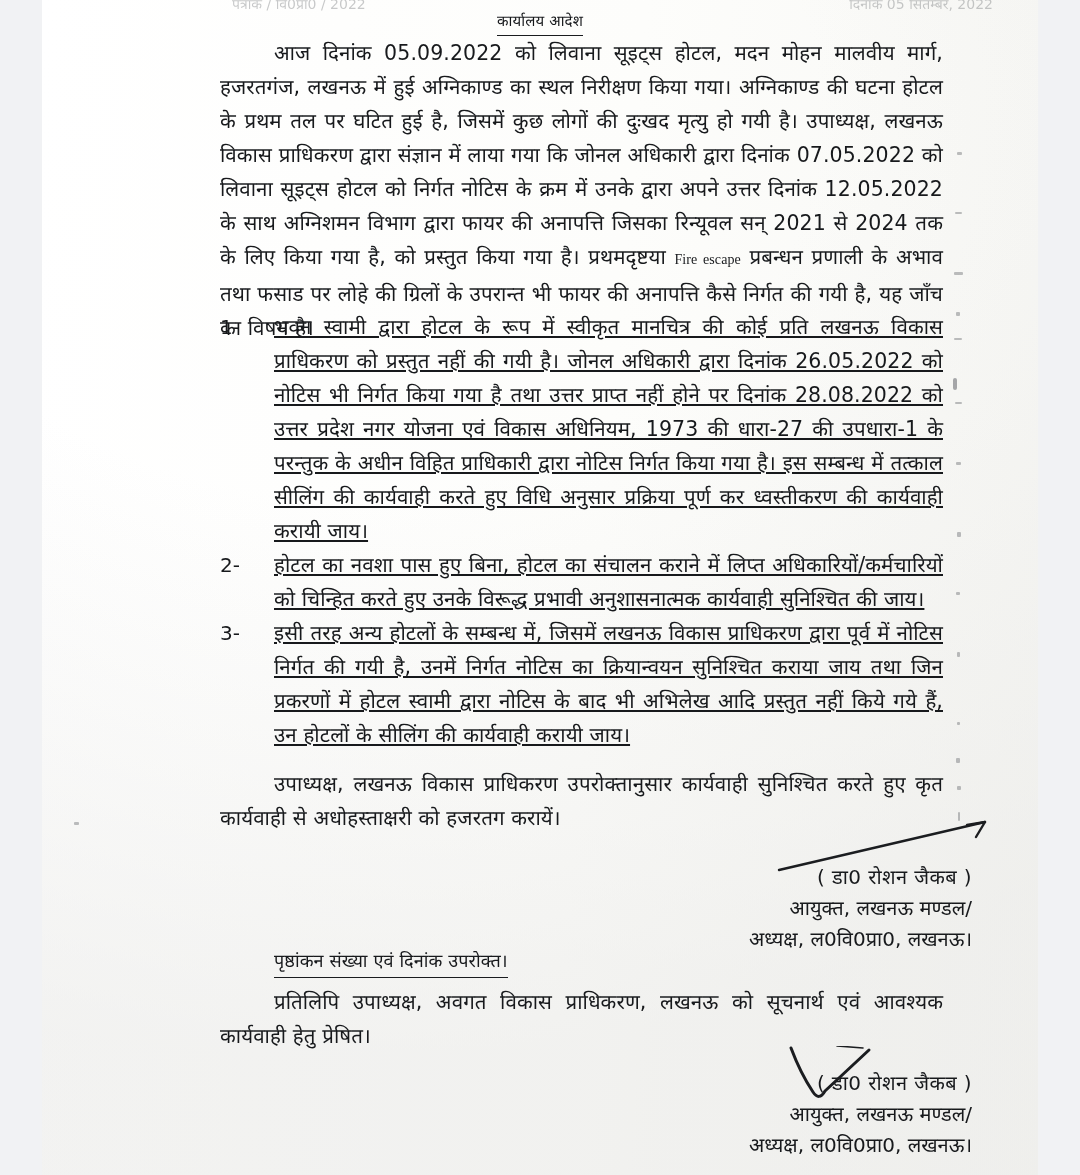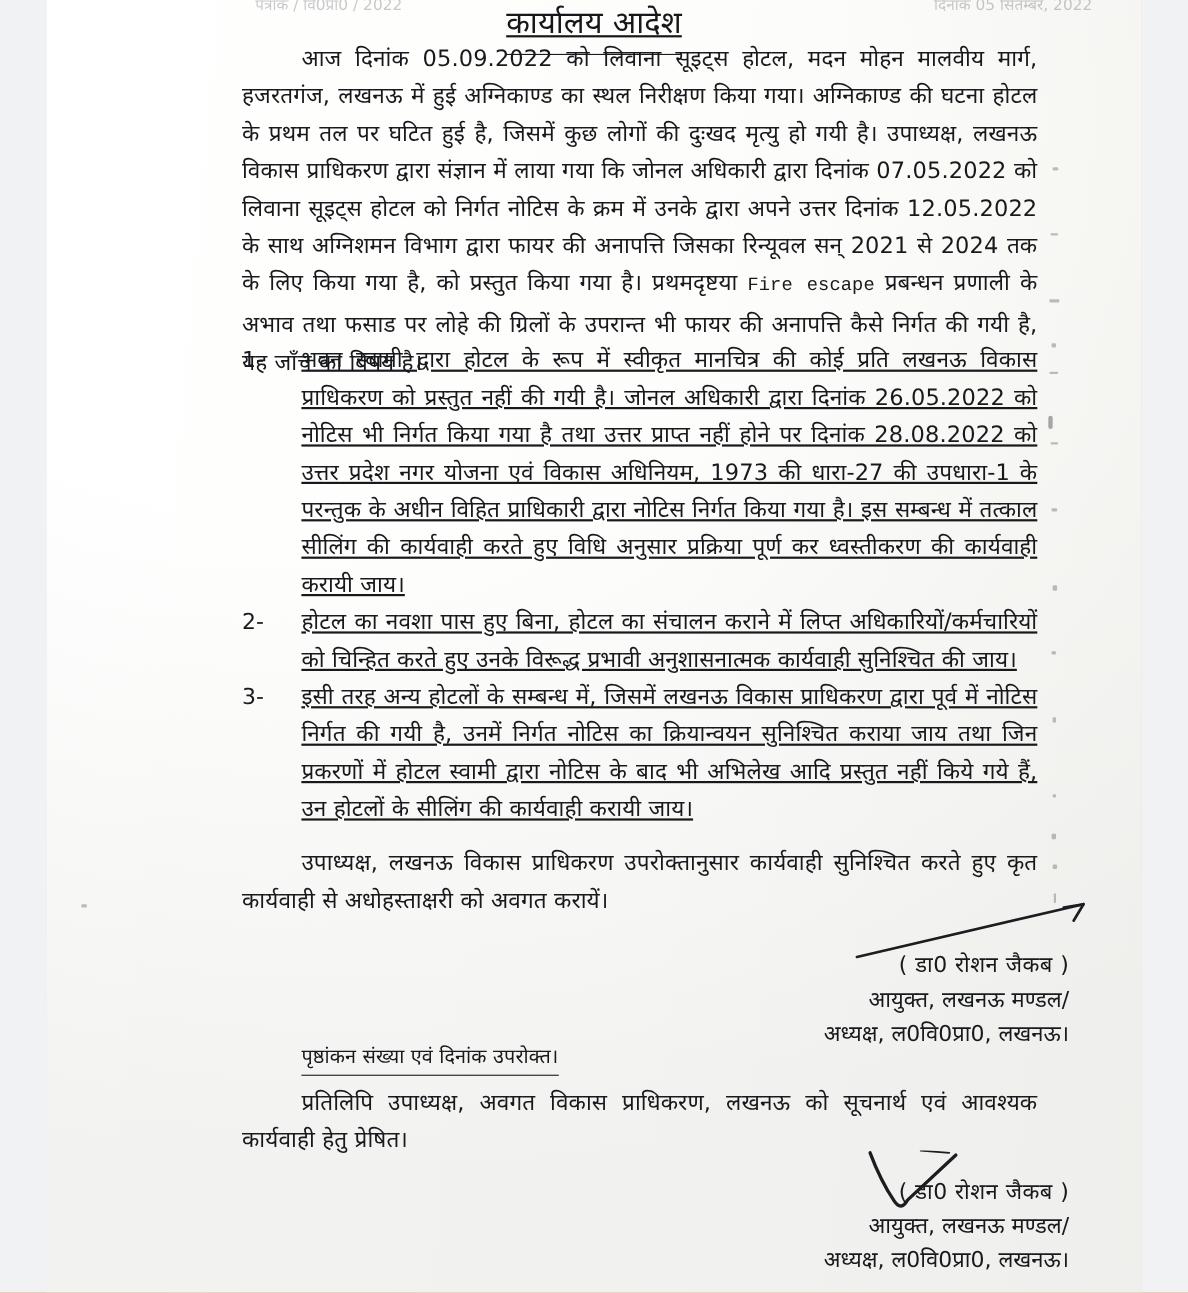--- a/index.html
+++ b/index.html
@@ -9,21 +9,21 @@
     background: #f1f2f4;
   }
   body {
     font-family: "Liberation Sans", "DejaVu Sans", sans-serif;
   }
   .screen {
     position: relative;
     width: 1080px;
     height: 1175px;
     overflow: hidden;
-    background: #c2410c;
+    background: #000000;
   }
   
   .page {
     position: absolute;
     left: 42px;
     top: 0;
     width: 996px;
     height: 1175px;
     background: #fdfdfc;
     overflow: hidden;
@@ -76,45 +76,44 @@
   .title-row {
     position: absolute;
     top: 8px;
     left: 0;
     width: 996px;
     text-align: center;
   }
   .title-row .title {
     display: inline-block;
     font-family: "DejaVu Sans", sans-serif;
-    font-size: 28px;
+    font-size: 15px;
     line-height: 26px;
     border-bottom: 1.6px solid #1a1c1f;
-    padding-bottom: 15px;
+    padding-bottom: 1px;
     color: #15171a;
-    text-decoration: underline;
   }
 
   .body-block {
     position: absolute;
     left: 178px;
     width: 723px;
     top: 36px;
   }
 
   p.para {
     margin: 0;
     text-align: justify;
     text-justify: inter-word;
     text-indent: 54px;
   }
 
   .eng {
-    font-family: Liberation Mono, monospace;
-    font-size: 17px;
+    font-family: Liberation Serif, serif;
+    font-size: 14px;
   }
 
   
   .num-list {
     position: absolute;
     left: 178px;
     width: 723px;
     top: 310px;
   }
   .num-item {
@@ -246,21 +245,21 @@
         </div>
 
         <div class="num-item">
           <div class="marker">3-</div>
           <div class="itext">इसी तरह अन्य होटलों के सम्बन्ध में, जिसमें लखनऊ विकास प्राधिकरण द्वारा पूर्व में नोटिस निर्गत की गयी है, उनमें निर्गत नोटिस का क्रियान्वयन सुनिश्चित कराया जाय तथा जिन प्रकरणों में होटल स्वामी द्वारा नोटिस के बाद भी अभिलेख आदि प्रस्तुत नहीं किये गये हैं, उन होटलों के सीलिंग की कार्यवाही करायी जाय।</div>
         </div>
 
       </div>
 
       <div class="closing-block doc-text">
-        <p class="para">उपाध्यक्ष, लखनऊ विकास प्राधिकरण उपरोक्तानुसार कार्यवाही सुनिश्चित करते हुए कृत कार्यवाही से अधोहस्ताक्षरी को अवगत करायें।</p>
+        <p class="para">उपाध्यक्ष, लखनऊ विकास प्राधिकरण उपरोक्तानुसार कार्यवाही सुनिश्चित करते हुए कृत कार्यवाही से अधोहस्ताक्षरी को हजरतग करायें।</p>
       </div>
 
       <svg class="sig-stroke-1" viewBox="0 0 225 62">
         <path d="M2 58 L208 10" stroke="#1b1d20" stroke-width="2.4" fill="none" stroke-linecap="round"></path>
         <path d="M208 10 L190 13 M208 10 L199 25" stroke="#1b1d20" stroke-width="2.4" fill="none" stroke-linecap="round"></path>
       </svg>
 
       <div class="sig-block sig-1">
         <div class="sig-name">( डा0 रोशन जैकब )</div>
         <div>आयुक्त, लखनऊ मण्डल/</div>

